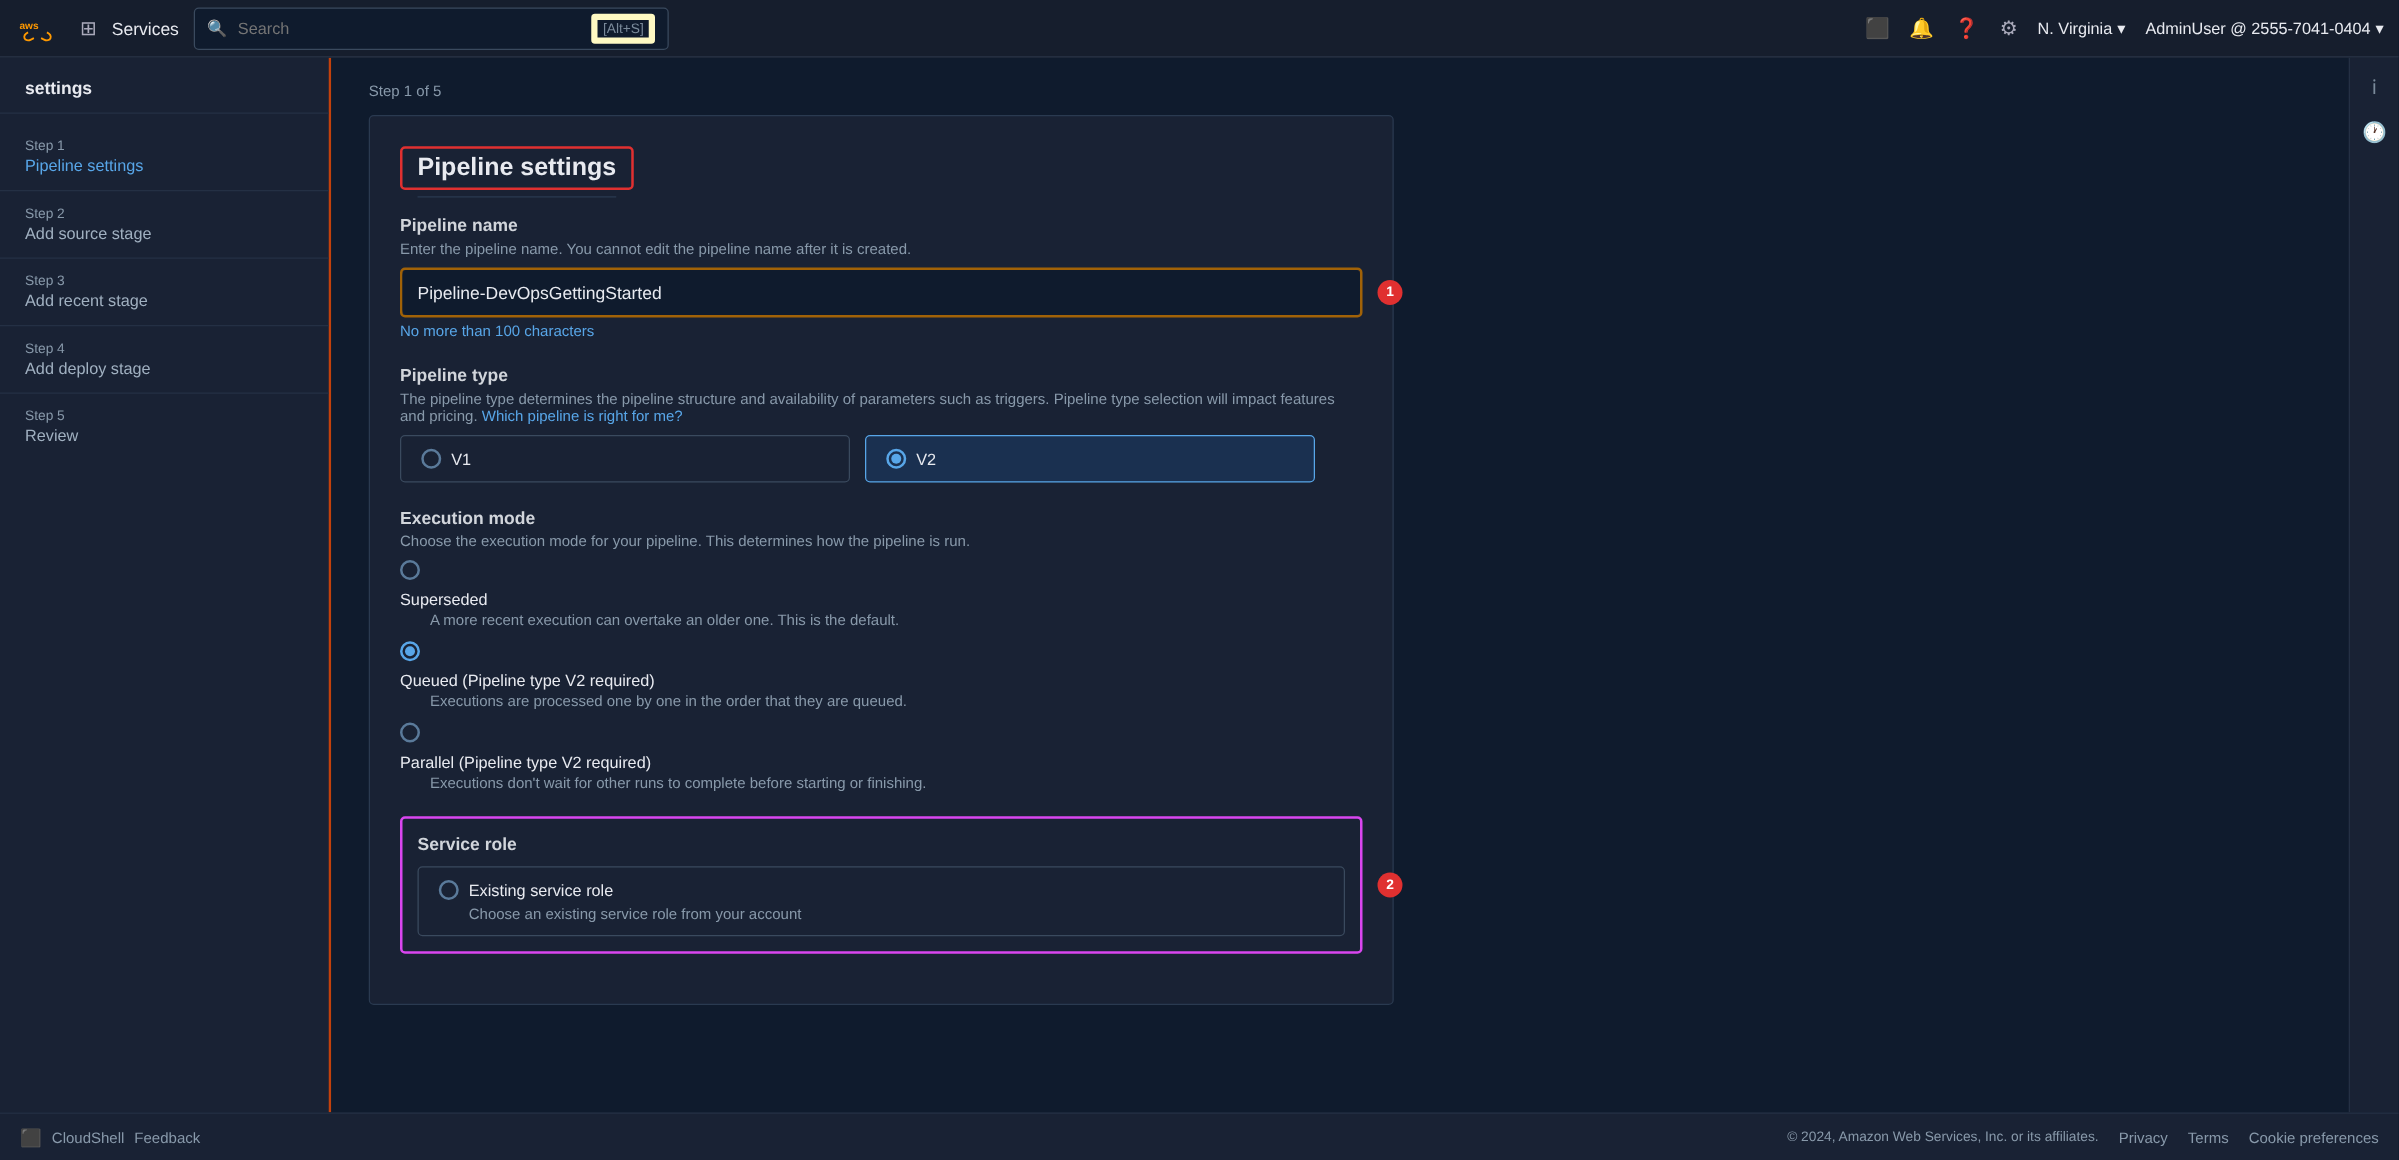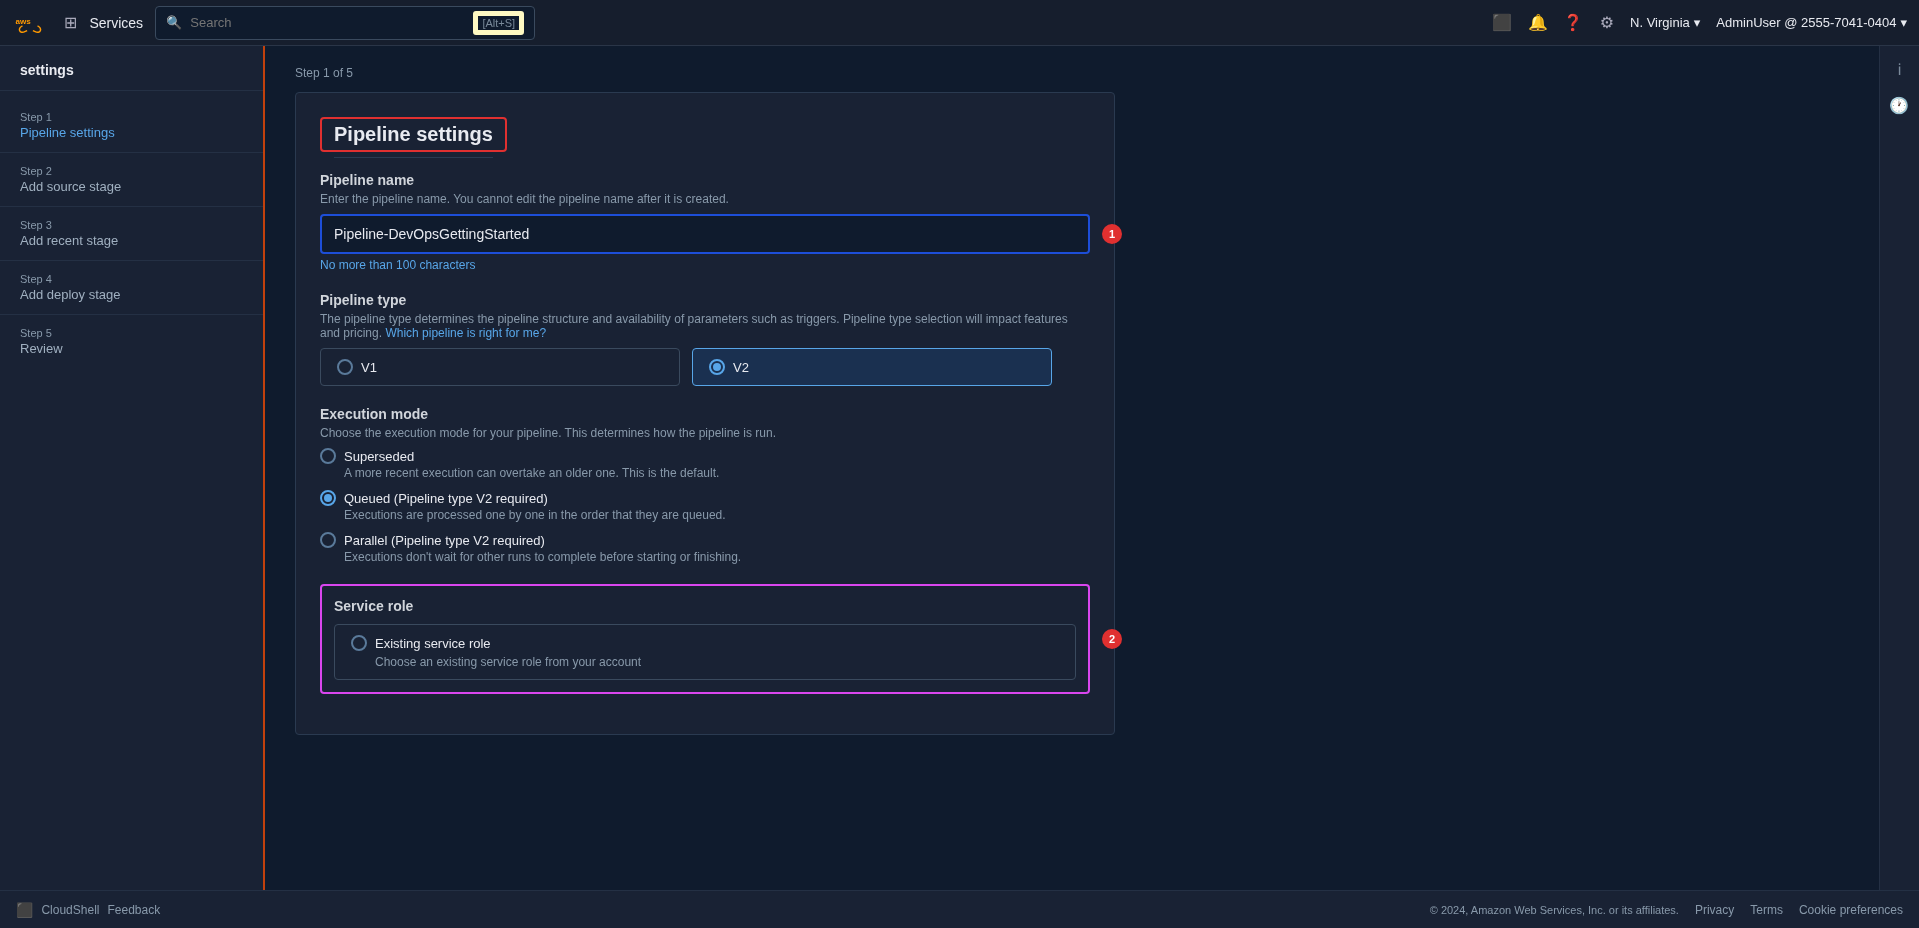--- a/index.html
+++ b/index.html
@@ -202,21 +202,21 @@
       font-size: 12px;
       margin-bottom: 8px;
     }
     .field-link {
       color: #58a6e8;
       cursor: pointer;
     }
 
     .pipeline-name-wrapper {
       position: relative;
-      border: 2px solid #1d4ed8;
+      border: 2px solid #a16207;
       border-radius: 4px;
       display: flex;
       align-items: center;
     }
     .pipeline-name-input {
       background: #0f1b2d;
       border: none;
       outline: none;
       color: #e8eaf0;
       font-size: 14px;
@@ -298,22 +298,23 @@
       flex-direction: column;
       gap: 10px;
     }
     .radio-stack-item {
       display: flex;
       flex-direction: column;
       gap: 2px;
     }
     .radio-row {
       display: flex;
-      align-items: flex-end;
+      align-items: flex-start;
       gap: 8px;
+      flex-direction: column;
     }
     .radio-sublabel {
       color: #8899aa;
       font-size: 12px;
       margin-left: 24px;
     }
 
     
     .service-role-wrapper {
       position: relative;

